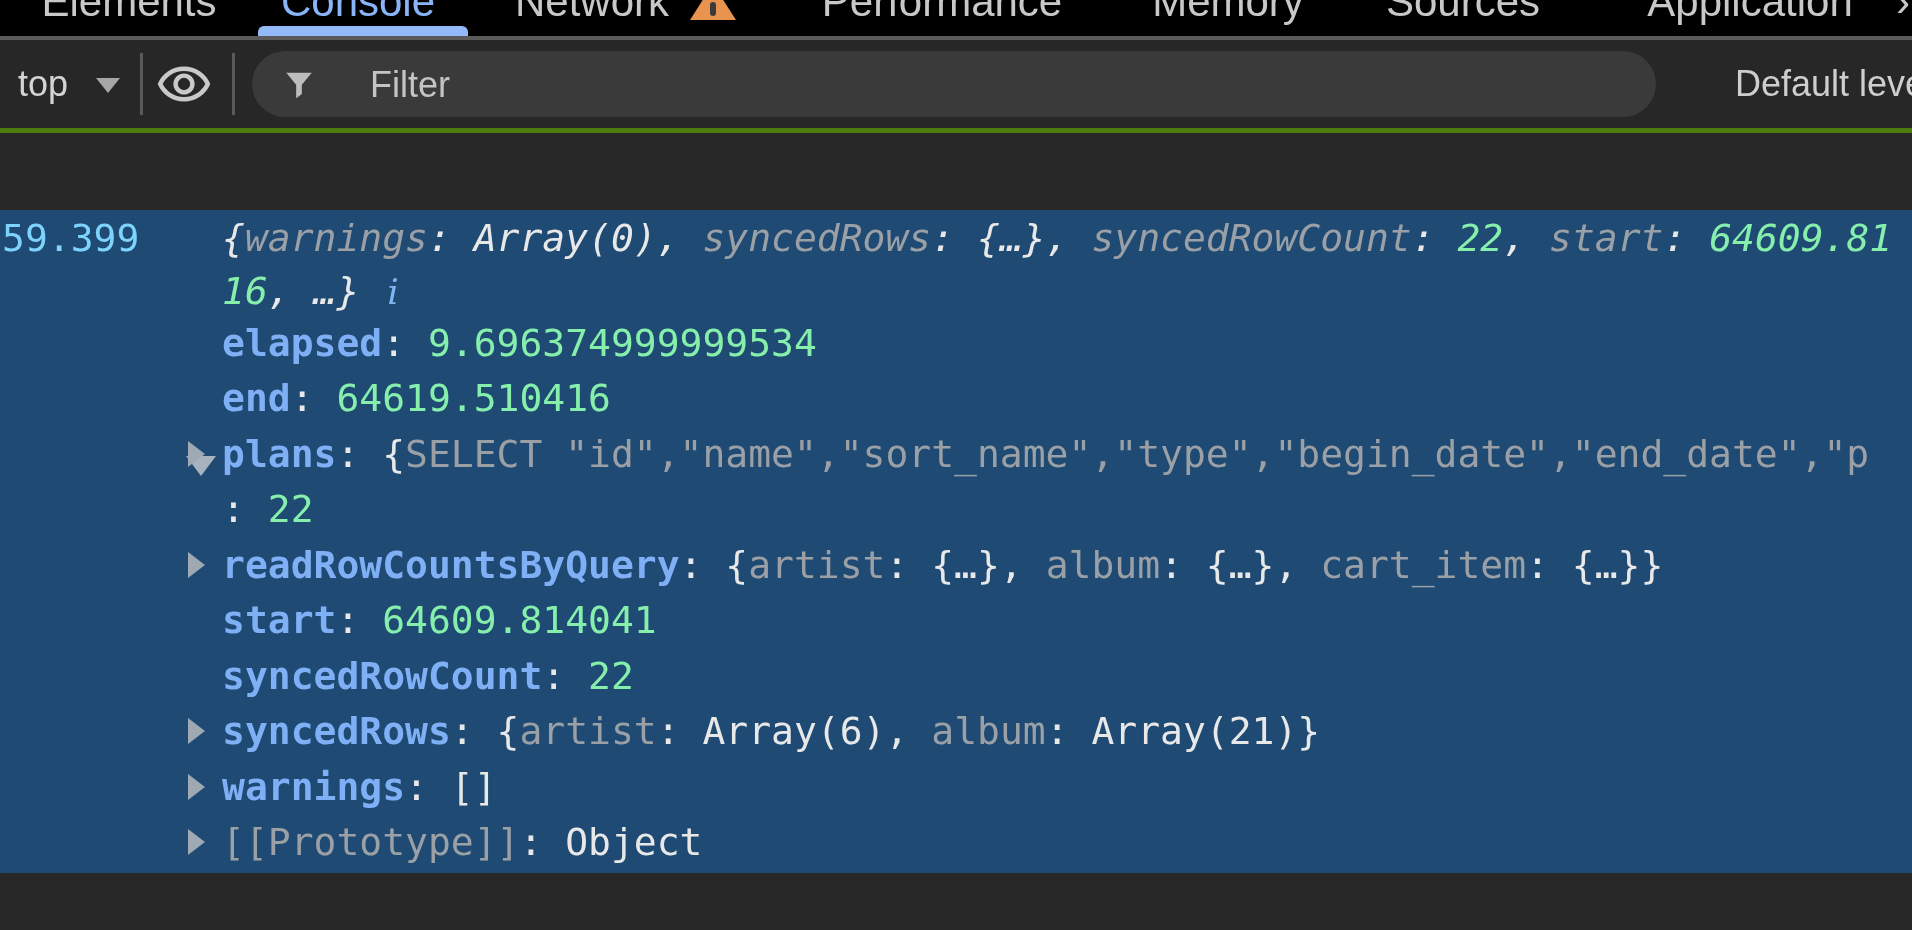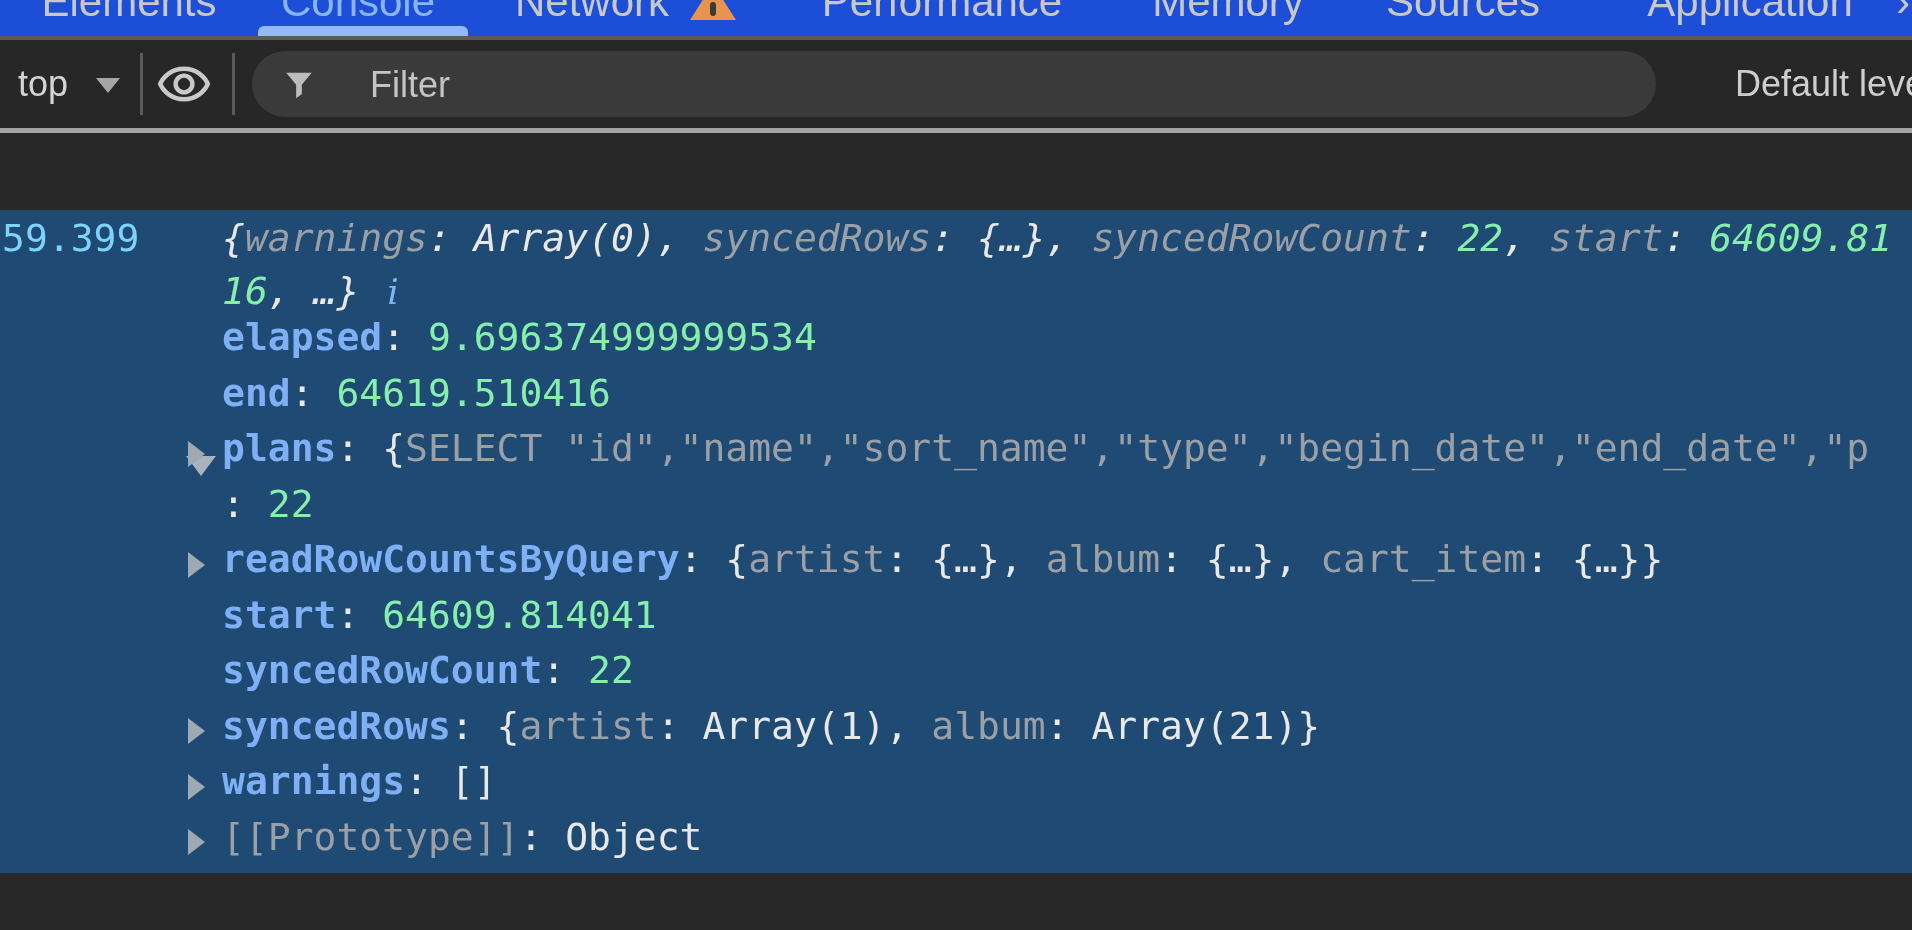--- a/index.html
+++ b/index.html
@@ -3,30 +3,30 @@
 <meta charset="utf-8">
 <style>
   html,body{margin:0;padding:0;}
   body{
     width:1912px;height:930px;overflow:hidden;position:relative;
     background:#282828;
     font-family:"Liberation Sans",sans-serif;
     -webkit-font-smoothing:antialiased;
   }
   
-  .tabbar{position:absolute;left:0;top:0;width:1912px;height:36px;background:#1d4ed8;border-bottom:4px solid #5a5a5a;}
+  .tabbar{position:absolute;left:0;top:0;width:1912px;height:36px;background:#000000;border-bottom:4px solid #5a5a5a;}
   .tab{position:absolute;top:-18px;transform:translateX(-50%);font-size:42px;line-height:40px;color:#c8c8c8;white-space:nowrap;}
   .tab.active{color:#8ab4f8;}
   .tab-underline{position:absolute;left:258px;top:26px;width:210px;height:10px;background:#92b9f8;border-radius:6px 6px 0 0;}
   .net-badge{position:absolute;left:690px;top:-16px;width:46px;height:36px;
     background:#e8944f;-webkit-clip-path:polygon(50% 0,100% 100%,0 100%);clip-path:polygon(50% 0,100% 100%,0 100%);}
   .net-badge .bang{position:absolute;left:50%;bottom:4px;transform:translateX(-50%);width:6px;height:14px;background:#3b3b3b;border-radius:3px;}
   .more-chevron{position:absolute;left:1896px;top:-18px;font-size:42px;line-height:40px;color:#c8c8c8;}
   
-  .toolbar{position:absolute;left:0;top:40px;width:1912px;height:88px;background:#272727;border-bottom:5px solid #a3a3a3;}
+  .toolbar{position:absolute;left:0;top:40px;width:1912px;height:88px;background:#272727;border-bottom:5px solid #4d7c0f;}
   .ctx-label{position:absolute;left:18px;top:0;height:88px;line-height:88px;font-size:36px;color:#d4d4d4;}
   .caret-down{position:absolute;left:96px;top:38px;width:0;height:0;border-left:12px solid transparent;border-right:12px solid transparent;border-top:15px solid #a6a6a6;}
   .vsep{position:absolute;top:13px;width:3px;height:62px;background:#5a5a5a;}
   .sep1{left:140px;}.sep2{left:232px;}
   .eye{position:absolute;left:156px;top:16px;width:56px;height:56px;}
   .pill{position:absolute;left:252px;top:11px;width:1404px;height:66px;border-radius:33px;background:#3a3a3a;}
   .funnel{position:absolute;left:30px;top:16px;width:34px;height:34px;}
   .filter-input{position:absolute;left:84px;top:0;width:1240px;height:66px;background:transparent;border:none;outline:none;
     font-family:"Liberation Sans",sans-serif;font-size:36px;color:#e8e8e8;margin-left:32px;}
   .filter-input::placeholder{color:#c4c4c4;opacity:1;}
@@ -36,21 +36,21 @@
     font-family:"DejaVu Sans Mono",monospace;font-size:38px;}
   .echo-row{position:absolute;left:2px;top:10px;height:60px;line-height:60px;white-space:pre;}
   .result-block{position:absolute;left:0;top:77px;width:1912px;height:663px;background:var(--highlight,#1e4a73);}
   .ts{color:#7dd3fc;}
   .ts2{position:absolute;left:2px;top:2px;line-height:53px;}
   .arrow-down{position:absolute;left:186px;top:246px;width:0;height:0;border-left:15px solid transparent;border-right:15px solid transparent;border-top:20px solid #a9b3be;}
   .preview{position:absolute;left:222px;top:2px;font-style:italic;line-height:53px;}
   .preview .pline{white-space:pre;}
   .i-icon{display:inline-block;margin-left:28px;font-family:"DejaVu Serif",serif;font-style:italic;font-size:36px;color:#80b5f0;}
   .props{position:absolute;left:0;top:105px;width:1912px;}
-  .t-row{position:relative;height:55.5px;display:flex;padding-left:222px;white-space:pre;}
+  .t-row{position:relative;height:55.5px;display:flex;align-items:center;padding-left:222px;white-space:pre;}
   .t-arrow{position:absolute;left:188px;top:50%;transform:translateY(-50%);width:0;height:0;
     border-top:13px solid transparent;border-bottom:13px solid transparent;border-left:17px solid #9fa9b4;}
   
   .tk-kw{color:#b379f2;}
   .tk-var{color:#d9d9d9;}
   .tk-numlit{color:#aadcb8;}
   .tk-fn{color:#e9c162;}
   .tk-key{color:#7fb0f5;font-weight:bold;}
   .tk-gkey{color:#9aa0a6;}
   .tk-num{color:#86efac;}
@@ -108,19 +108,19 @@
       <div class="pline"><span id="preview-l2"><span class="tk-num">16</span><span class="tk-plain">, …}</span></span><span class="i-icon">i</span></div>
     </div>
     <div class="props" id="props-host">
         <div class="t-row"><span class="tk-key">elapsed</span><span class="tk-plain">: </span><span class="tk-num">9.696374999999534</span></div>
         <div class="t-row"><span class="tk-key">end</span><span class="tk-plain">: </span><span class="tk-num">64619.510416</span></div>
         <div class="t-row"><span class="t-arrow"></span><span class="tk-key">plans</span><span class="tk-plain">: {</span><span class="tk-gkey">SELECT "id","name","sort_name","type","begin_date","end_date","p</span></div>
         <div class="t-row"><span class="tk-plain">: </span><span class="tk-num">22</span></div>
         <div class="t-row"><span class="t-arrow"></span><span class="tk-key">readRowCountsByQuery</span><span class="tk-plain">: {</span><span class="tk-gkey">artist</span><span class="tk-plain">: {…}, </span><span class="tk-gkey">album</span><span class="tk-plain">: {…}, </span><span class="tk-gkey">cart_item</span><span class="tk-plain">: {…}}</span></div>
         <div class="t-row"><span class="tk-key">start</span><span class="tk-plain">: </span><span class="tk-num">64609.814041</span></div>
         <div class="t-row"><span class="tk-key">syncedRowCount</span><span class="tk-plain">: </span><span class="tk-num">22</span></div>
-        <div class="t-row"><span class="t-arrow"></span><span class="tk-key">syncedRows</span><span class="tk-plain">: {</span><span class="tk-gkey">artist</span><span class="tk-plain">: Array(1), </span><span class="tk-gkey">album</span><span class="tk-plain">: Array(21)}</span></div>
+        <div class="t-row"><span class="t-arrow"></span><span class="tk-key">syncedRows</span><span class="tk-plain">: {</span><span class="tk-gkey">artist</span><span class="tk-plain">: Array(6), </span><span class="tk-gkey">album</span><span class="tk-plain">: Array(21)}</span></div>
         <div class="t-row"><span class="t-arrow"></span><span class="tk-key">warnings</span><span class="tk-plain">: []</span></div>
         <div class="t-row"><span class="t-arrow"></span><span class="tk-gkey">[[Prototype]]</span><span class="tk-plain">: Object</span></div>
       </div>
   </div>
 
 </div>
 
 </body></html>

